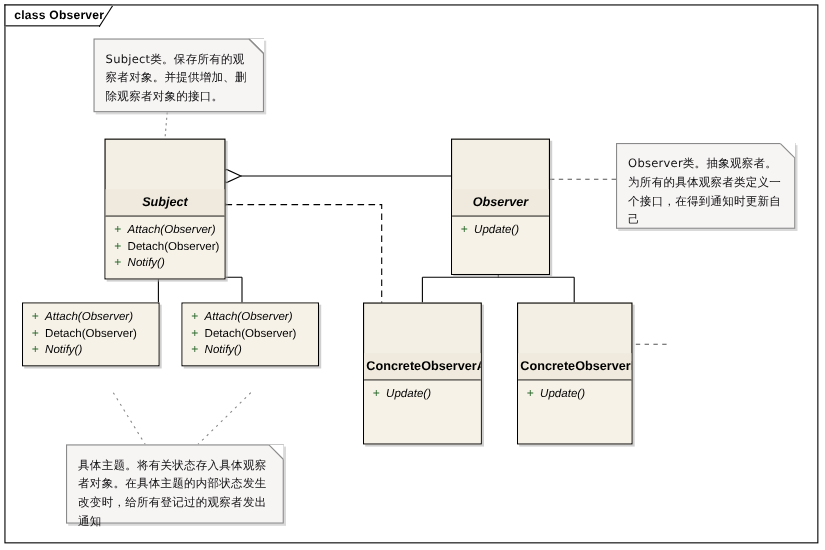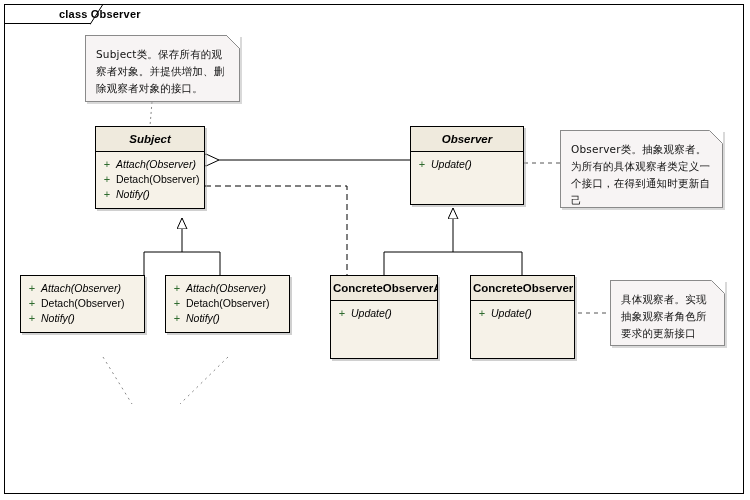--- a/index.html
+++ b/index.html
@@ -60,41 +60,41 @@
   .frame-tab .tab-diag svg { display: block; }
   .frame-tab .tab-label {
     position: absolute;
     left: 8px;
     top: 3px;
     font-size: 11px;
     font-weight: bold;
     color: #000;
     white-space: nowrap;
     letter-spacing: 0.2px;
-    margin-left: 46px;
   }
 
   
   .uml-class {
     position: absolute;
     box-sizing: border-box;
     border: 1px solid #000;
     background: #f3efe4;
     box-shadow: 2px 2px 0 rgba(170,170,170,0.55);
   }
   .uml-class .cls-title {
     box-sizing: border-box;
     border-bottom: 1px solid #000;
     background: #efeadd;
     text-align: center;
     font-size: 11.5px;
     color: #000;
     padding: 6px 2px 6px 2px;
     white-space: nowrap;
     overflow: hidden;
+    margin-top: 45px;
   }
   .uml-class.abstract .cls-title {
     font-style: italic;
     font-weight: bold;
   }
   .uml-class.concrete .cls-title {
     font-weight: bold;
   }
   .uml-class .cls-body {
     background: #f6f2e8;
@@ -236,21 +236,21 @@
         <span class="vis">+</span>
         <span class="mname">Detach(Observer)</span>
       </div>
       <div class="member">
         <span class="vis">+</span>
         <span class="mname italic">Notify()</span>
       </div>
     </div>
   </div>
 
-  <div class="uml-class abstract" style="left:410px; top:126px; width:114px;">
+  <div class="uml-class abstract" style="left:410px; top:126px; width:90px;">
     <div class="cls-title">Observer</div>
     <div class="cls-body" style="padding-bottom:32px;">
       <div class="member">
         <span class="vis">+</span>
         <span class="mname italic">Update()</span>
       </div>
     </div>
   </div>
 
   <div class="uml-class concrete" style="left:20px; top:275px; width:125px;">
@@ -317,22 +317,22 @@
   </div>
 
   <div class="note" style="left:560px; top:130px; width:163px; height:78px;">
     <svg class="note-fold" viewBox="0 0 14 14">
       <polygon points="0,0 14,0 14,14" fill="#ffffff" stroke="none"></polygon>
       <path d="M0.5,0.5 L13.5,13.5" stroke="#8a8a8a" stroke-width="1"></path>
     </svg>
     <div class="note-text">Observer类。抽象观察者。为所有的具体观察者类定义一个接口，在得到通知时更新自己</div>
   </div>
 
-  <div class="note" style="left:610px; top:280px; width:115px; height:66px;">
+
+  <div class="note" style="left:60px; top:404px; width:198px; height:72px;">
     <svg class="note-fold" viewBox="0 0 14 14">
       <polygon points="0,0 14,0 14,14" fill="#ffffff" stroke="none"></polygon>
       <path d="M0.5,0.5 L13.5,13.5" stroke="#8a8a8a" stroke-width="1"></path>
     </svg>
-    <div class="note-text">具体观察者。实现抽象观察者角色所要求的更新接口</div>
-  </div>
-
+    <div class="note-text">具体主题。将有关状态存入具体观察者对象。在具体主题的内部状态发生改变时，给所有登记过的观察者发出通知</div>
+  </div>
 
 </div>
 
 </body></html>

